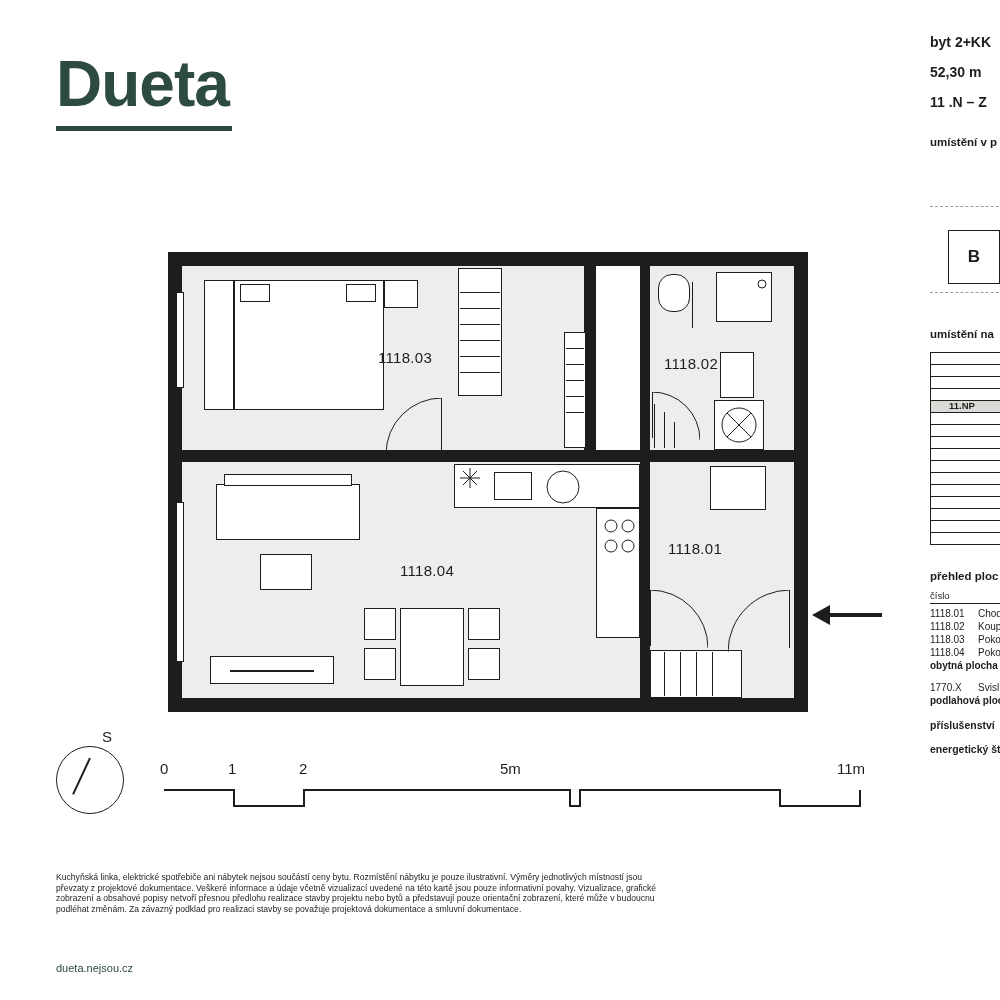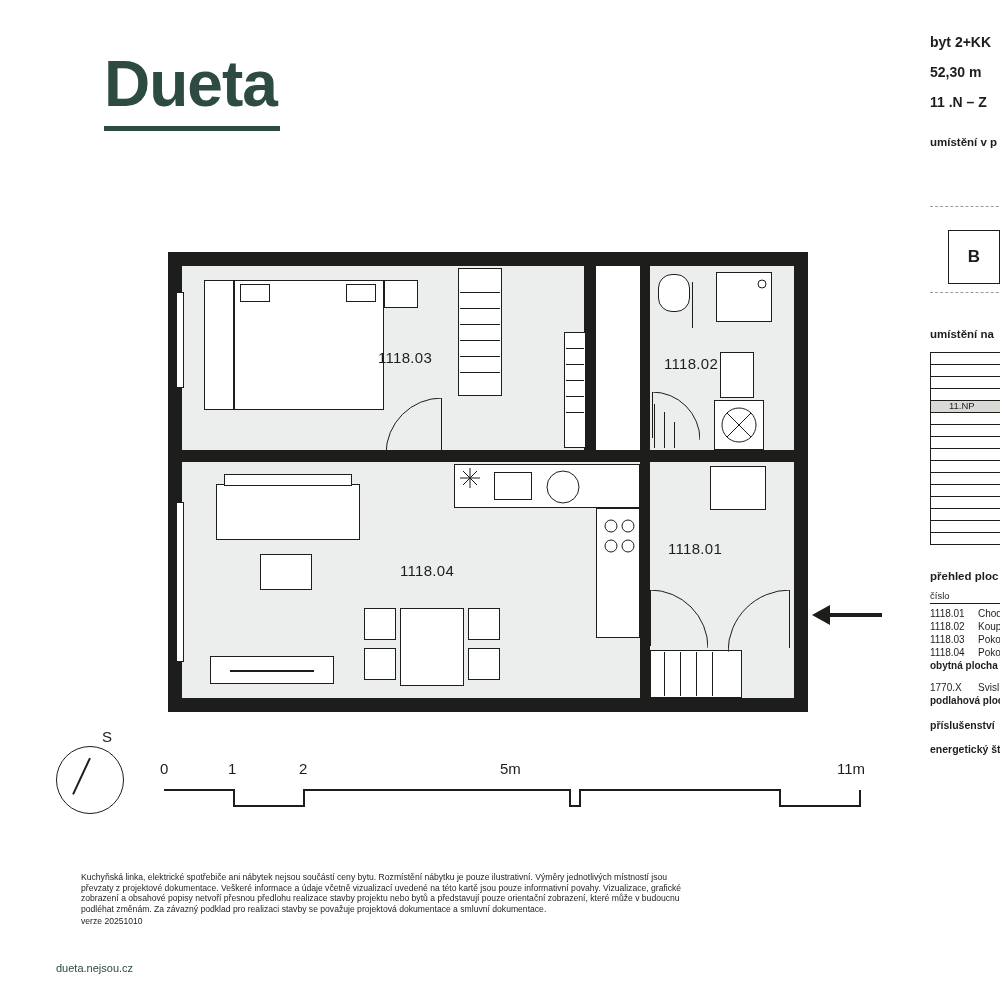--- a/index.html
+++ b/index.html
@@ -5,21 +5,21 @@
   html,body{margin:0;padding:0;}
   body{
     width:1000px;height:1000px;position:relative;
     background:#ffffff;
     font-family:"Liberation Sans", sans-serif;
     color:#1d1d1b;
     overflow:hidden;
   }
   
   #brand{
-    position:absolute;left:56px;top:52px;margin-left:48px;
+    position:absolute;left:56px;top:52px;
   }
   #brand .word{
     font-size:64px;line-height:64px;font-weight:700;letter-spacing:-1px;
     color:#2d4b42;
   }
   #brand .rule{
     margin-top:10px;width:176px;height:5px;background:#2d4b42;
   }
   
   #info{
@@ -51,21 +51,21 @@
     position:absolute;left:930px;top:352px;width:150px;
   }
   #floors .fl{
     height:11px;border:1px solid #1d1d1b;border-bottom:none;background:#fff;
   }
   #floors .fl:last-child{border-bottom:1px solid #1d1d1b;}
   #floors .fl.active{
     background:#d9d9d6;position:relative;
   }
   #floors .fl.active span{
-    position:absolute;left:18px;top:-1px;font-size:9.5px;font-weight:400;line-height:12px;
+    position:absolute;left:18px;top:-1px;font-size:9.5px;font-weight:700;line-height:12px;
   }
   
   #areas{
     position:absolute;left:930px;top:570px;width:230px;font-size:10px;
   }
   #areas .hdr{font-weight:700;font-size:11.5px;margin-bottom:8px;}
   #areas .col{font-size:9.5px;border-bottom:1px solid #1d1d1b;padding-bottom:2px;margin-bottom:3px;}
   #areas .row{display:flex;gap:6px;line-height:13px;white-space:nowrap;}
   #areas .row .c1{width:42px;}
   #areas .row.bold{font-weight:700;}
@@ -92,21 +92,21 @@
   }
   #compass .s{position:absolute;left:46px;top:-8px;font-size:15px;}
   #scale{position:absolute;left:160px;top:760px;width:720px;height:50px;}
   #scale .num{position:absolute;font-size:15px;}
   #scale svg{position:absolute;left:0;top:28px;}
   
   #entryarrow{position:absolute;left:812px;top:600px;width:70px;height:30px;}
   
   #footer{
     position:absolute;left:56px;top:872px;width:620px;
-    font-size:8.6px;line-height:10.6px;color:#1d1d1b;margin-left:25px;
+    font-size:8.6px;line-height:10.6px;color:#1d1d1b;
   }
   #footer .ver{margin-top:2px;}
   #site{position:absolute;left:56px;top:962px;font-size:11px;color:#2d4b42;}
 </style>
 </head>
 <body>
 
 <div id="brand">
   <div class="word">Dueta</div>
   <div class="rule"></div>
@@ -323,15 +323,14 @@
   <div class="num" style="left:139px;top:0;">2</div>
   <div class="num" style="left:340px;top:0;">5m</div>
   <div class="num" style="left:677px;top:0;">11m</div>
   <svg width="720" height="22">
     <path d="M4,2 L4,2 L74,2 L74,18 L144,18 L144,2 L410,2 L410,18 L420,18 L420,2 L620,2 L620,18 L700,18 L700,2" fill="none" stroke="#1d1d1b" stroke-width="2"></path>
   </svg>
 </div>
 
 <div id="footer">
   <div>Kuchyňská linka, elektrické spotřebiče ani nábytek nejsou součástí ceny bytu. Rozmístění nábytku je pouze ilustrativní. Výměry jednotlivých místností jsou převzaty z projektové dokumentace. Veškeré informace a údaje včetně vizualizací uvedené na této kartě jsou pouze informativní povahy. Vizualizace, grafické zobrazení a obsahové popisy netvoří přesnou předlohu realizace stavby projektu nebo bytů a představují pouze orientační zobrazení, které může v budoucnu podléhat změnám. Za závazný podklad pro realizaci stavby se považuje projektová dokumentace a smluvní dokumentace.</div>
-  <div class="ver">verze  20251010</div>
 </div>
 <div id="site">dueta.nejsou.cz</div>
 
 </body></html>

